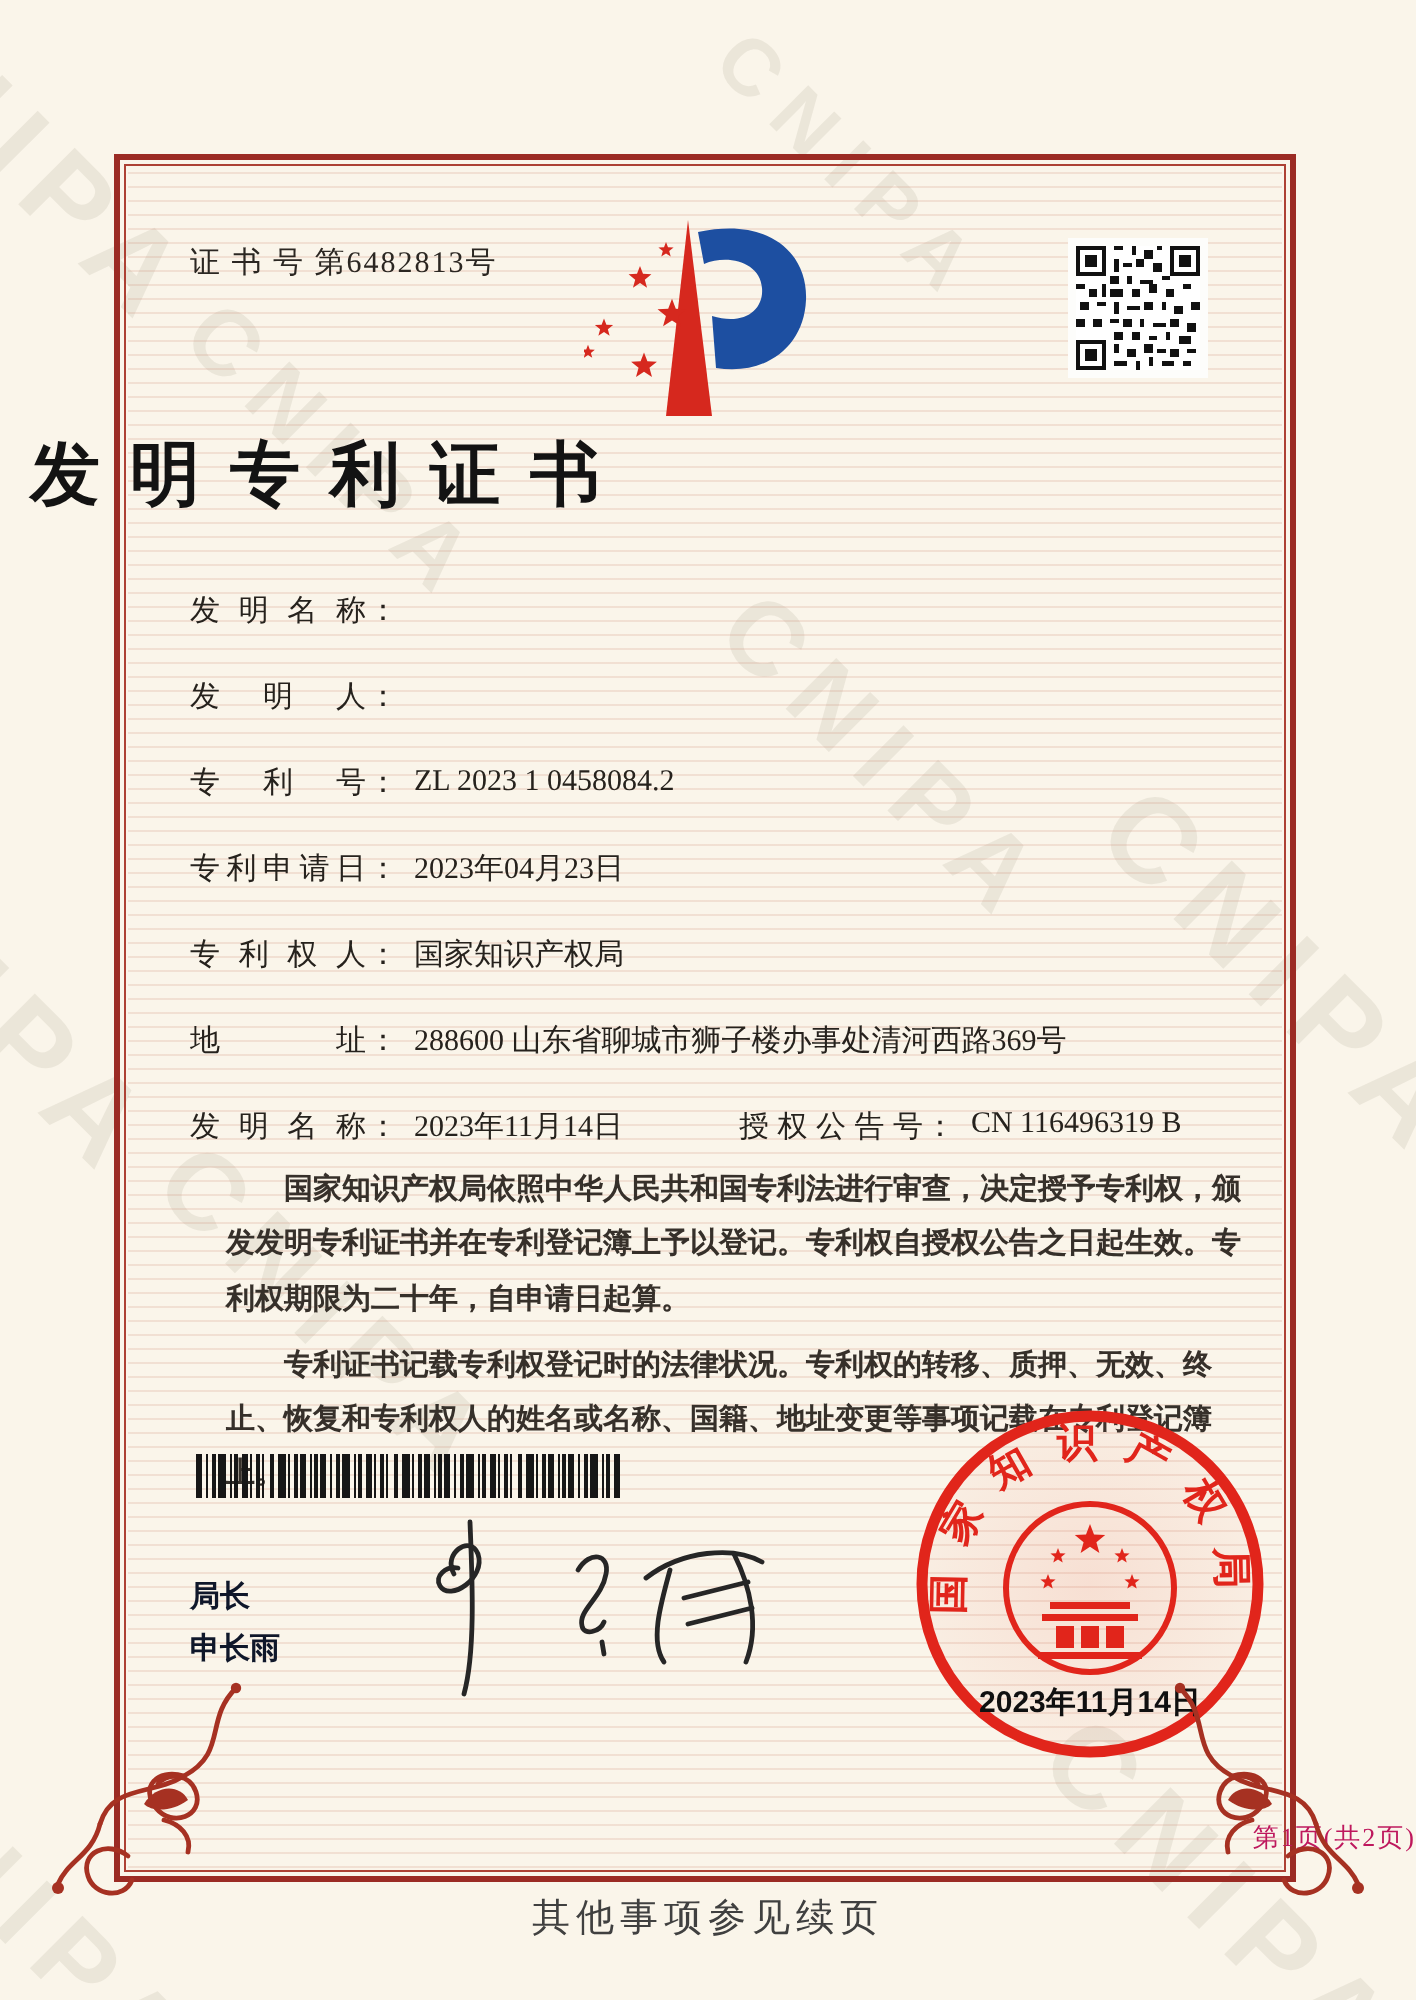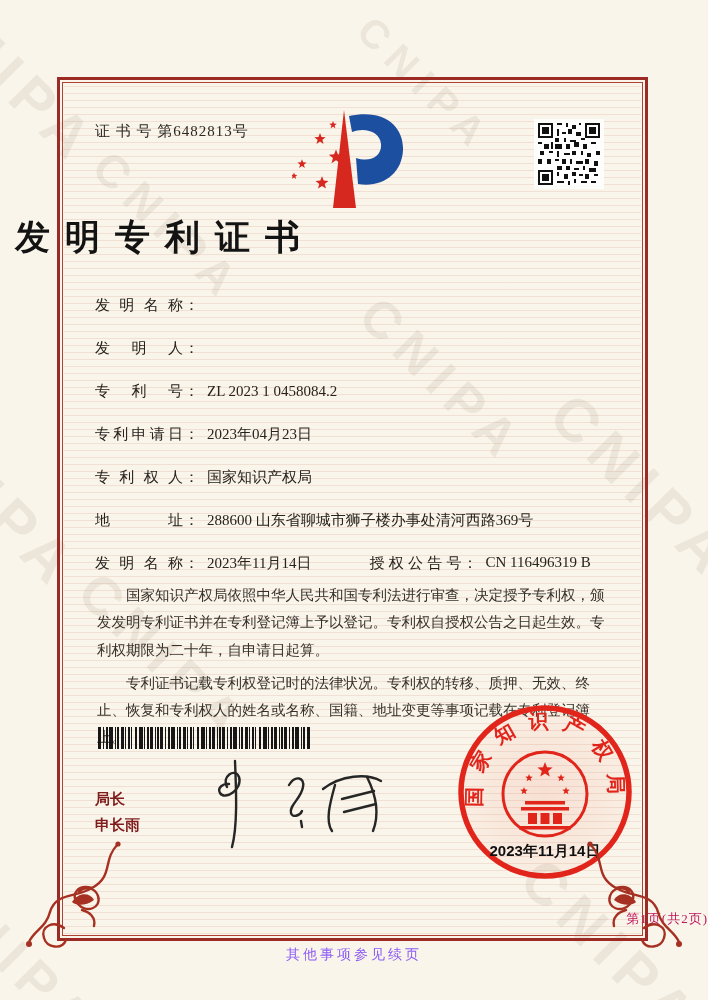--- a/index.html
+++ b/index.html
@@ -33,41 +33,41 @@
          font-size:35px;font-weight:bold;color:#131313;letter-spacing:15px;padding-left:15px;box-sizing:border-box;}
 
   .fields{position:absolute;left:95px;top:284px;width:520px;}
   .frow{height:43px;display:flex;align-items:center;font-size:15px;color:#26221d;}
   .flabel{display:inline-block;width:88px;text-align:justify;text-align-last:justify;text-justify:inter-character;}
   .colon{margin:0 2px 0 1px;}
   .fvalue{margin-left:6px;white-space:nowrap;}
   .fpair2{margin-left:58px;display:flex;}
   .flabel2{display:inline-block;width:92px;text-align:justify;text-align-last:justify;text-justify:inter-character;}
 
-  .legal{position:absolute;left:97px;top:582px;width:520px;font-size:14.5px;line-height:1.88;
-         color:#36302a;font-weight:400;}
+  .legal{position:absolute;left:113px;top:582px;width:520px;font-size:14.5px;line-height:1.88;
+         color:#36302a;font-weight:700;}
   .legal p{margin:0 0 6px 0;text-indent:2em;}
 
   .barcode{position:absolute;left:98px;top:727px;width:212px;height:22px;}
 
   .officer{position:absolute;left:95px;top:786px;font-family:"Liberation Sans", sans-serif;
-           font-weight:bold;font-size:15px;color:#7f1d1d;line-height:26px;}
+           font-weight:bold;font-size:15px;color:#0f172a;line-height:26px;}
   .signature{position:absolute;left:205px;top:755px;width:190px;height:98px;}
 
   .seal{position:absolute;left:455px;top:702px;width:180px;height:180px;}
   .seal svg{position:absolute;inset:0;}
   .seal-bg{position:absolute;inset:6px;border-radius:50%;
            background:radial-gradient(circle, rgba(233,110,90,0.16), rgba(233,110,90,0.05) 72%, rgba(0,0,0,0) 73%);}
   .seal-date{position:absolute;left:0;top:140px;width:180px;text-align:center;
              font-family:"Liberation Sans", sans-serif;font-weight:bold;font-size:15px;color:#101010;}
 
   .page-no{position:absolute;left:0;top:910px;width:708px;text-align:right;
            font-size:13px;color:#be185d;letter-spacing:1px;}
   .foot-note{position:absolute;left:0;top:946px;width:708px;text-align:center;
-             font-size:14px;color:#8b5cf6;letter-spacing:3px;font-weight:500;}
+             font-size:19px;color:#404040;letter-spacing:3px;font-weight:500;}
 
   .flourish{position:absolute;width:100px;height:118px;z-index:4;}
   .flourish.fl-left{left:22px;top:840px;}
   .flourish.fl-right{left:586px;top:840px;transform:scaleX(-1);}
 </style>
 </head>
 <body>
 
 <div class="page">
 

